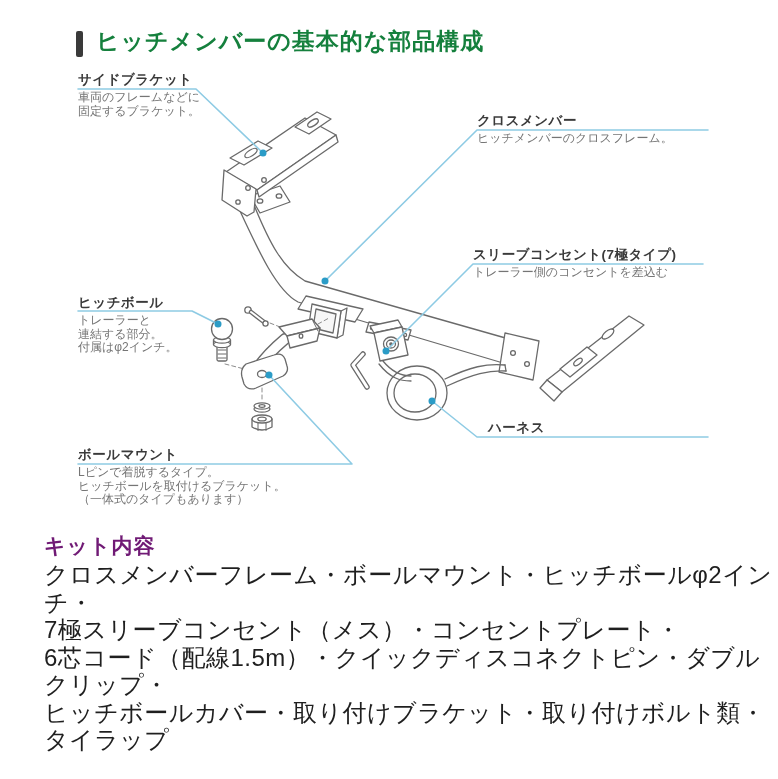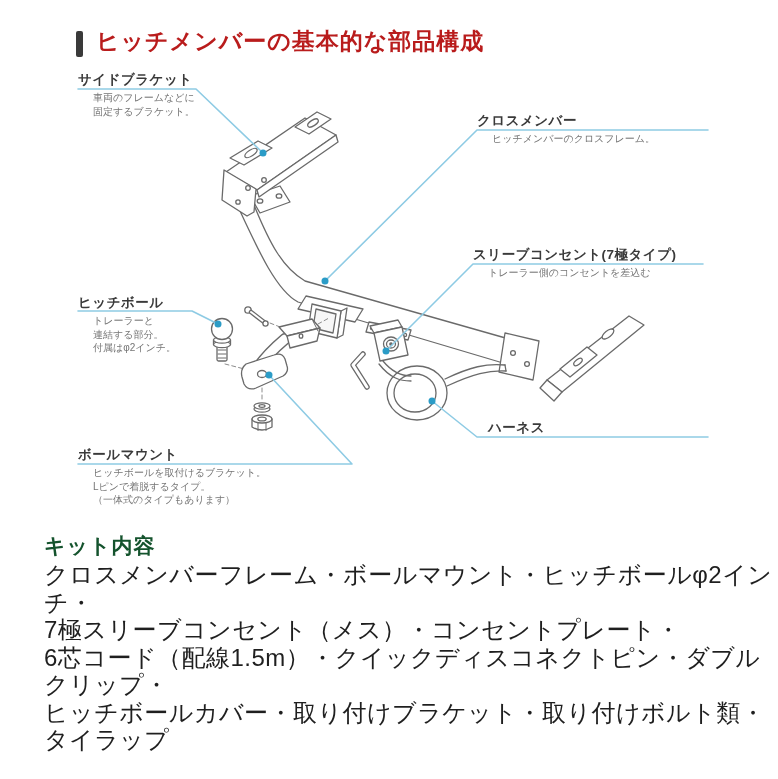--- a/index.html
+++ b/index.html
@@ -6,32 +6,32 @@
   .page {
     position:relative; width:778px; height:779px; background:#ffffff;
     font-family:"Liberation Sans", sans-serif; overflow:hidden; color:#2f2f2f;
   }
   .title-bar {
     position:absolute; left:76px; top:31px; width:7px; height:26px;
     background:#3a3a3a; border-radius:2px;
   }
   .page-title {
     position:absolute; left:96px; top:26px; margin:0;
-    font-size:23px; font-weight:700; color:#b91c1c; letter-spacing:1px; white-space:nowrap;
+    font-size:23px; font-weight:700; color:#15803d; letter-spacing:1px; white-space:nowrap;
   }
   .diagram-svg { position:absolute; left:0; top:0; }
   .label { position:absolute; white-space:nowrap; }
   .label-title {
     font-size:13.5px; font-weight:700; color:#3a3a3a; letter-spacing:0.5px;
     height:17px; line-height:17px;
   }
-  .label-desc { margin-top:3px; font-size:10px; line-height:13.5px; color:#757575;margin-left:15px; }
+  .label-desc { margin-top:3px; font-size:12px; line-height:13.5px; color:#757575; }
   .kit-heading {
     position:absolute; left:44px; top:532px; margin:0;
-    font-size:21px; font-weight:700; color:#14532d; letter-spacing:1px;
+    font-size:21px; font-weight:700; color:#701a75; letter-spacing:1px;
   }
   .kit-lines {
     position:absolute; left:44px; top:561px;
     font-size:24px; line-height:27.5px; color:#1f1f1f; letter-spacing:0.5px;
   }
   .kit-notes {
     position:absolute; left:44px; top:700px;
     font-size:18.5px; line-height:28.5px; color:#1f1f1f; letter-spacing:0.5px;
   }
 </style>
@@ -213,22 +213,22 @@
     </div>
   </div>
 
   <div class="label" style="left:488px; top:419px;">
     <div class="label-title">ハーネス</div>
   </div>
 
   <div class="label" style="left:78px; top:446px;">
     <div class="label-title">ボールマウント</div>
     <div class="label-desc">
+      <div>Lピンで着脱するタイプ。</div>
       <div>ヒッチボールを取付けるブラケット。</div>
-      <div>Lピンで着脱するタイプ。</div>
       <div>（一体式のタイプもあります）</div>
     </div>
   </div>
 
   <h2 class="kit-heading">キット内容</h2>
   <div class="kit-lines">
     <div>クロスメンバーフレーム・ボールマウント・ヒッチボールφ2インチ・</div>
     <div>7極スリーブコンセント（メス）・コンセントプレート・</div>
     <div>6芯コード（配線1.5m）・クイックディスコネクトピン・ダブルクリップ・</div>
     <div>ヒッチボールカバー・取り付けブラケット・取り付けボルト類・タイラップ</div>

